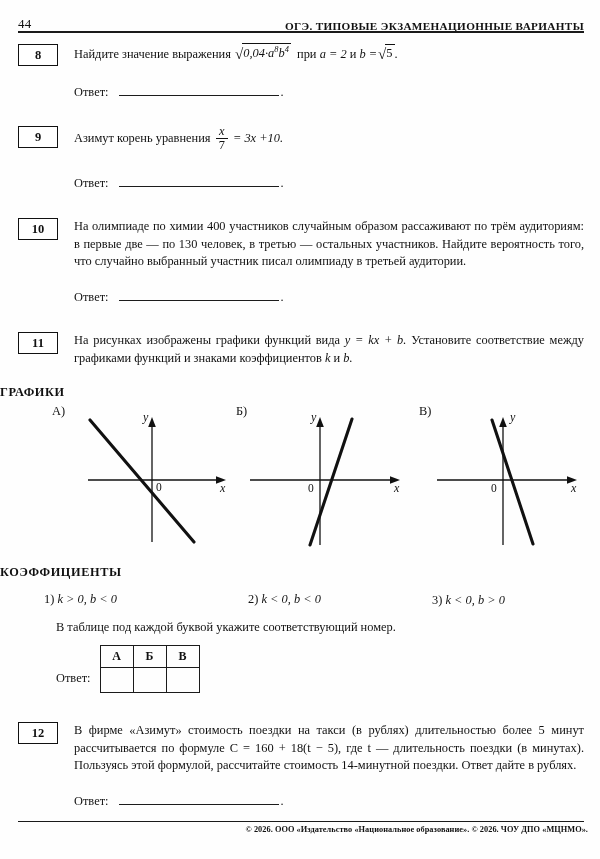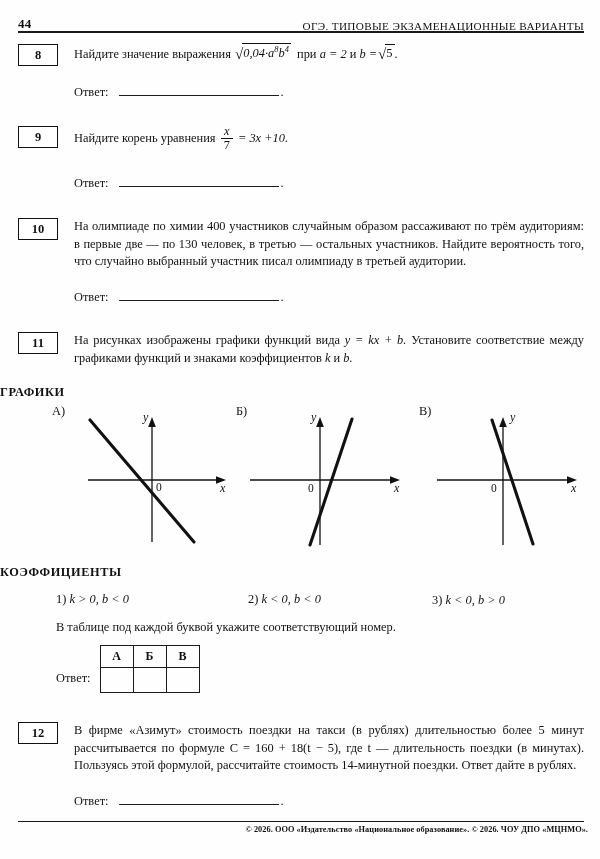--- a/index.html
+++ b/index.html
@@ -28,27 +28,27 @@
     position: absolute;
     left: 18px;
     right: 16px;
     top: 10px;
     height: 22px;
     display: flex;
     align-items: flex-end;
     justify-content: space-between;
   }
   .page-number {
-    font-weight: bold;
+    font-weight: normal;
     font-size: 13px;
     letter-spacing: 0.2px;
   }
   .header-title {
     font-size: 11.2px;
-    font-weight: normal;
+    font-weight: bold;
     letter-spacing: 0.35px;
     text-transform: uppercase;
   }
   .header-rule {
     position: absolute;
     left: 18px;
     right: 16px;
     top: 31px;
     height: 1.6px;
     background: #1a1a1a;
@@ -253,21 +253,21 @@
     <div class="answer-row" style="margin-left:56px; margin-top:20px;">
       <span class="answer-label">Ответ:</span>
       <span class="answer-rule"></span>
       <span class="answer-dot">.</span>
     </div>
   </div>
 
   <div class="task" style="top:126px;">
     <div class="task-num">9</div>
     <div class="task-body nojust">
-      <span>Найдите корень уравнения</span>
+      <span>Азимут корень уравнения</span>
       <span class="frac">
         <span class="num mi">x</span>
         <span class="den">7</span>
       </span>
       <span class="mi nw">= 3x +10.</span>
     </div>
     <div class="answer-row" style="margin-left:56px; margin-top:22px;">
       <span class="answer-label">Ответ:</span>
       <span class="answer-rule"></span>
       <span class="answer-dot">.</span>
@@ -340,21 +340,21 @@
 
       <line x1="77" y1="18" x2="118" y2="142" stroke="#111" stroke-width="3.1" stroke-linecap="round"></line>
     </svg>
     <div style="position:absolute; left:95px; top:8px; font-style:italic; font-size:12px;">y</div>
     <div style="position:absolute; left:156px; top:79px; font-style:italic; font-size:12px;">x</div>
     <div style="position:absolute; left:76px; top:80px; font-size:11.5px;">0</div>
   </div>
 
   <div class="section-title" style="top:565px;">КОЭФФИЦИЕНТЫ</div>
 
-  <div class="coef-item" style="left:56px; top:592px;">
+  <div class="coef-item" style="left:44px; top:592px;">
     <span>1)</span>
     <span class="mi">k &gt; 0, b &lt; 0</span>
   </div>
   <div class="coef-item" style="left:248px; top:592px;">
     <span>2)</span>
     <span class="mi">k &lt; 0, b &lt; 0</span>
   </div>
   <div class="coef-item" style="left:432px; top:593px;">
     <span>3)</span>
     <span class="mi">k &lt; 0, b &gt; 0</span>

